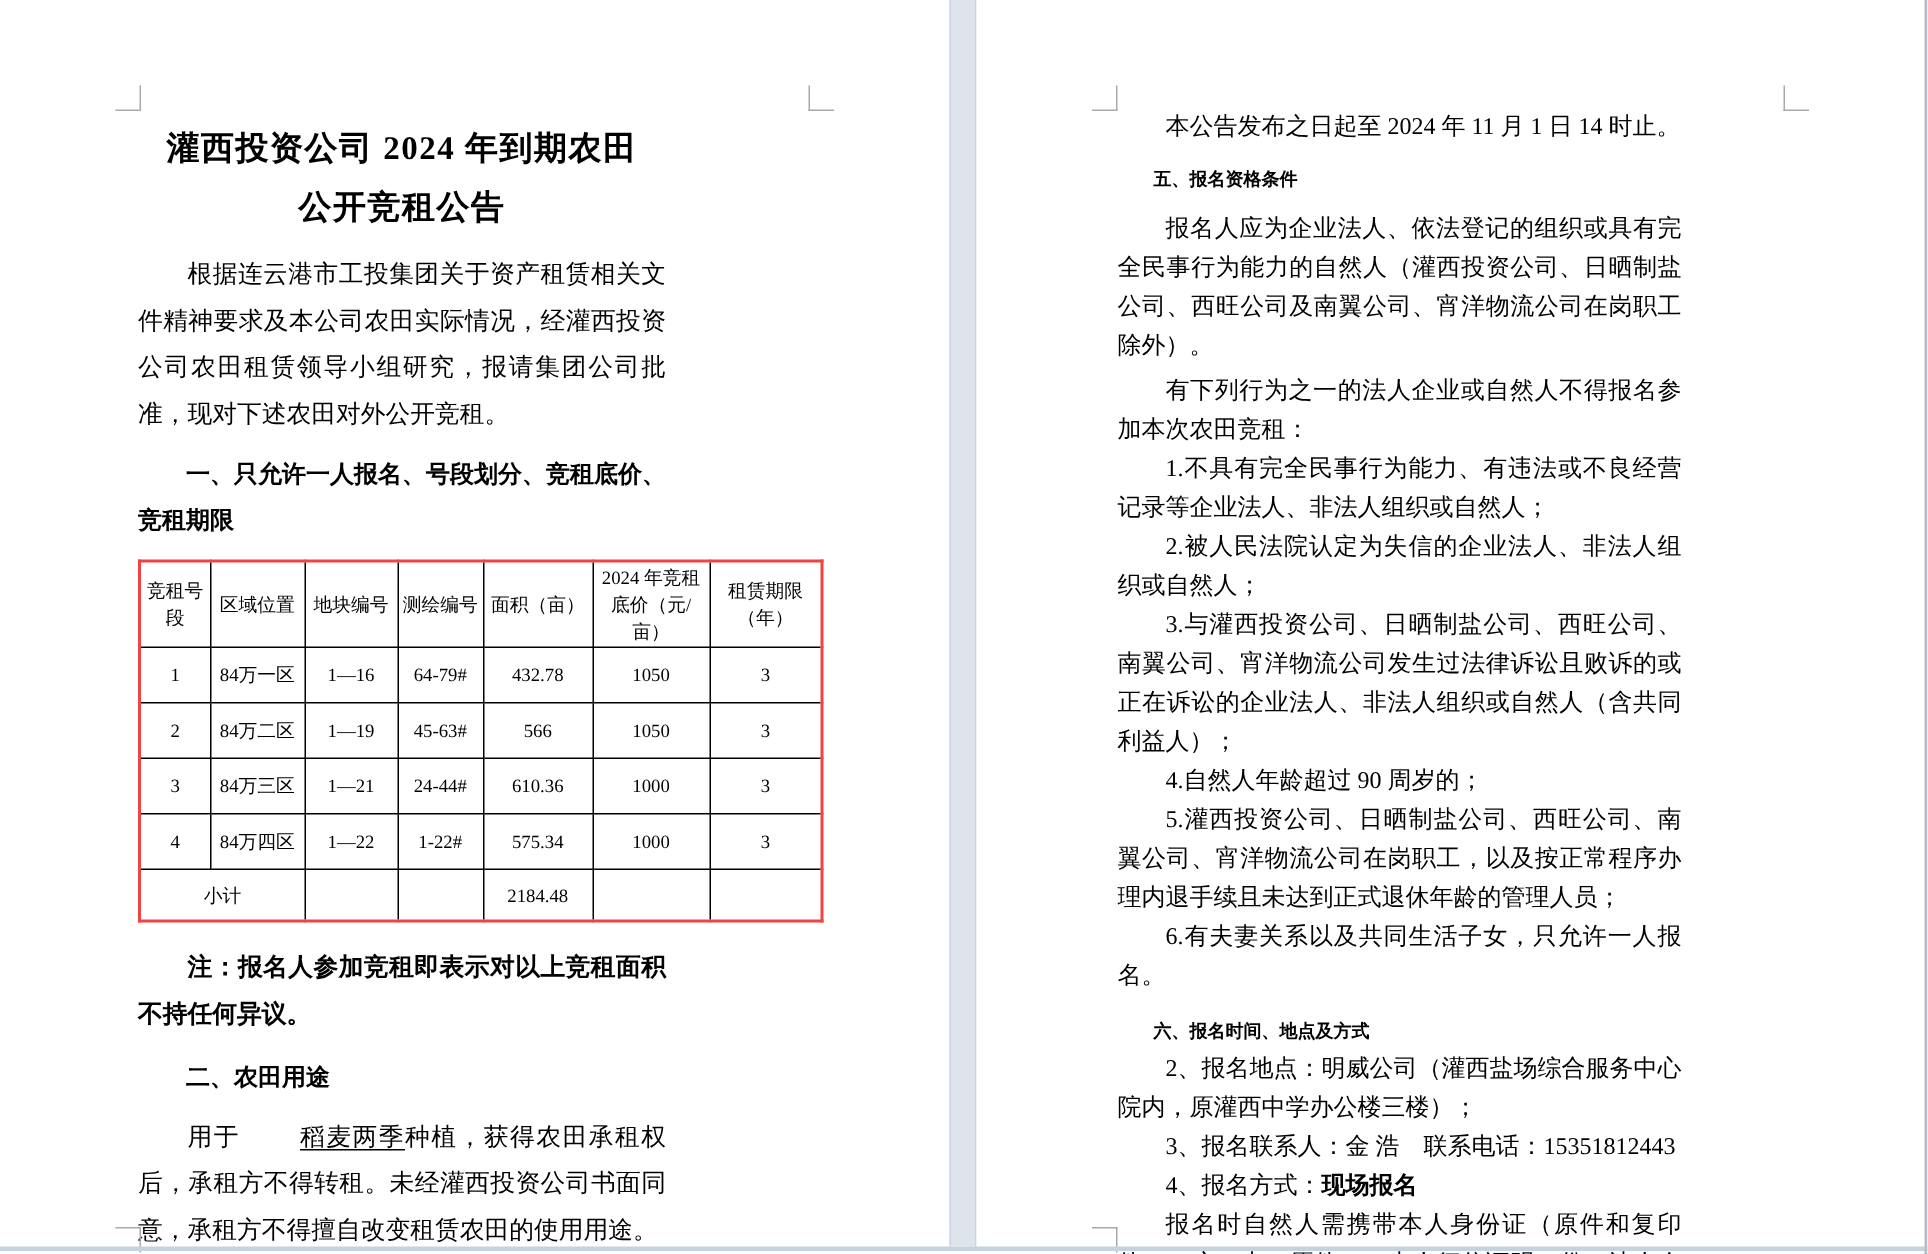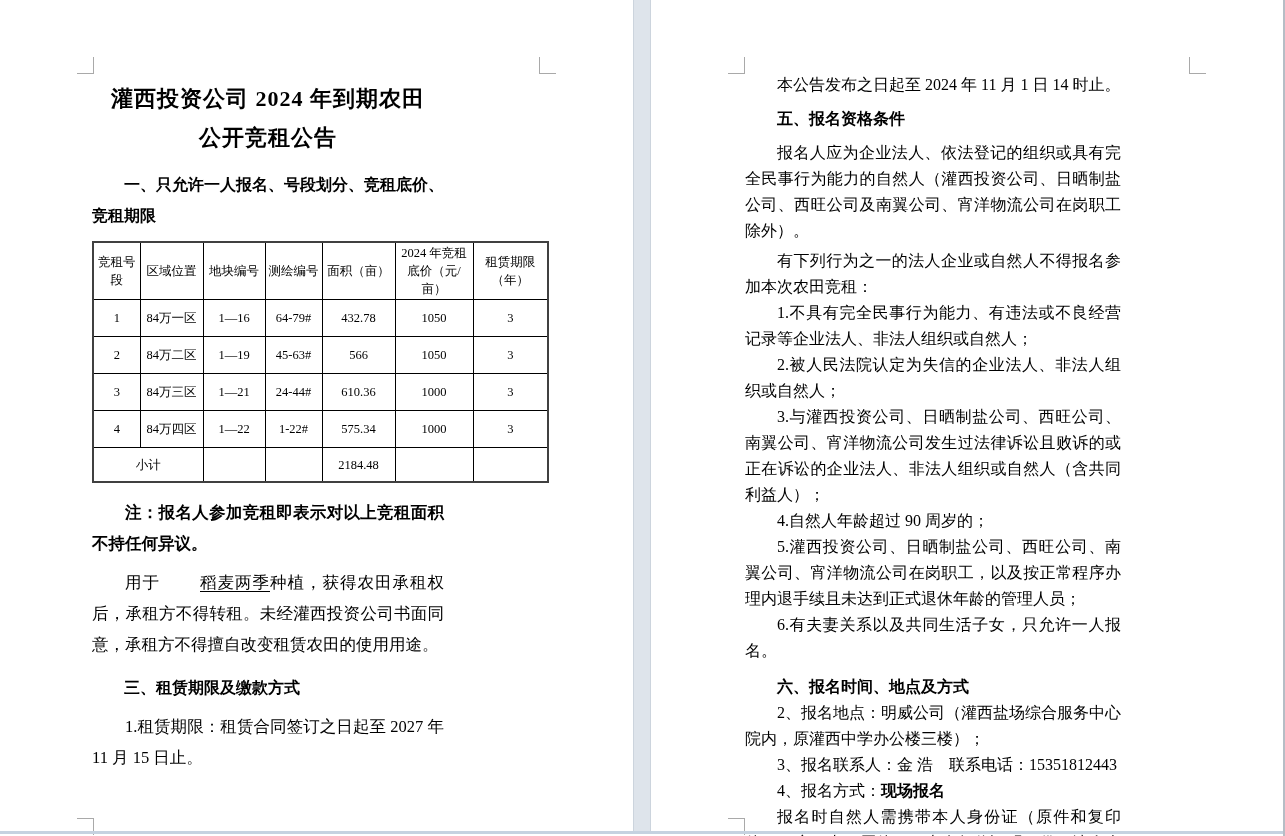--- a/index.html
+++ b/index.html
@@ -49,30 +49,30 @@
     text-align: center; font-weight: bold;
     font-size: 22px; line-height: 36px;
     letter-spacing: 1px;
   }
   .p1-body { font-size: 16.5px; line-height: 31px; text-align: justify; margin: 0; }
   .p2-body { font-size: 16px; line-height: 26px; text-align: justify; margin: 0; }
   .indent { text-indent: 2em; }
   .bold { font-weight: bold; font-family: Liberation Serif, serif; }
   .heading { font-weight: bold; text-indent: 2em; margin: 0; }
   .h-p1 { font-size: 16px; line-height: 31px; }
-  .h-p2 { font-size: 16px; line-height: 26px; }
+  .h-p2 { font-size: 12px; line-height: 26px; }
   .u { text-decoration: underline; text-underline-offset: 3px; margin-left: 40px; }
 
   table.plots {
     border-collapse: collapse;
     table-layout: fixed;
     width: 455px;
     margin: 10px 0 0 0;
     font-size: 12.5px;
-    border: 2px solid #404040;
+    border: 2px solid #ef4444;
   }
   table.plots td, table.plots th {
     border: 1px solid #000;
     text-align: center;
     vertical-align: middle;
     font-weight: normal;
     padding: 1px 2px;
     line-height: 1.45;
     overflow: hidden;
   }
@@ -87,20 +87,21 @@
   .mt14 { margin-top: 14px; }
 </style>
 </head>
 <body>
 
 <div class="page" id="page1">
   <div class="content1">
     <div class="title">灌西投资公司 2024 年到期农田</div>
     <div class="title" style="line-height:42px;">公开竞租公告</div>
 
+    <p class="p1-body indent mt8">根据连云港市工投集团关于资产租赁相关文件精神要求及本公司农田实际情况，经灌西投资公司农田租赁领导小组研究，报请集团公司批准，现对下述农田对外公开竞租。</p>
 
     <p class="heading h-p1 mt10">一、只允许一人报名、号段划分、竞租底价、竞租期限</p>
 
     <table class="plots">
       <colgroup>
         <col style="width:47px">
           <col style="width:63px">
           <col style="width:62px">
         <col style="width:57px">
           <col style="width:73px">
@@ -159,20 +160,21 @@
         <td></td>
         <td>2184.48</td>
         <td></td>
         <td></td>
       </tr>
     </tbody>
       </table>
 
     <p class="p1-body indent bold mt14">注：报名人参加竞租即表示对以上竞租面积不持任何异议。</p>
 
+    <p class="heading h-p1 mt12">二、农田用途</p>
 
     <p class="p1-body indent mt8"><span>用于</span><span class="u">稻麦两季</span><span>种植，获得农田承租权后，承租方不得转租。未经灌西投资公司书面同意，承租方不得擅自改变租赁农田的使用用途。</span></p>
 
     <p class="heading h-p1 mt12">三、租赁期限及缴款方式</p>
 
     <p class="p1-body indent mt8">1.租赁期限：租赁合同签订之日起至 2027 年 11 月 15 日止。</p>
 
   </div>
 </div>
 

